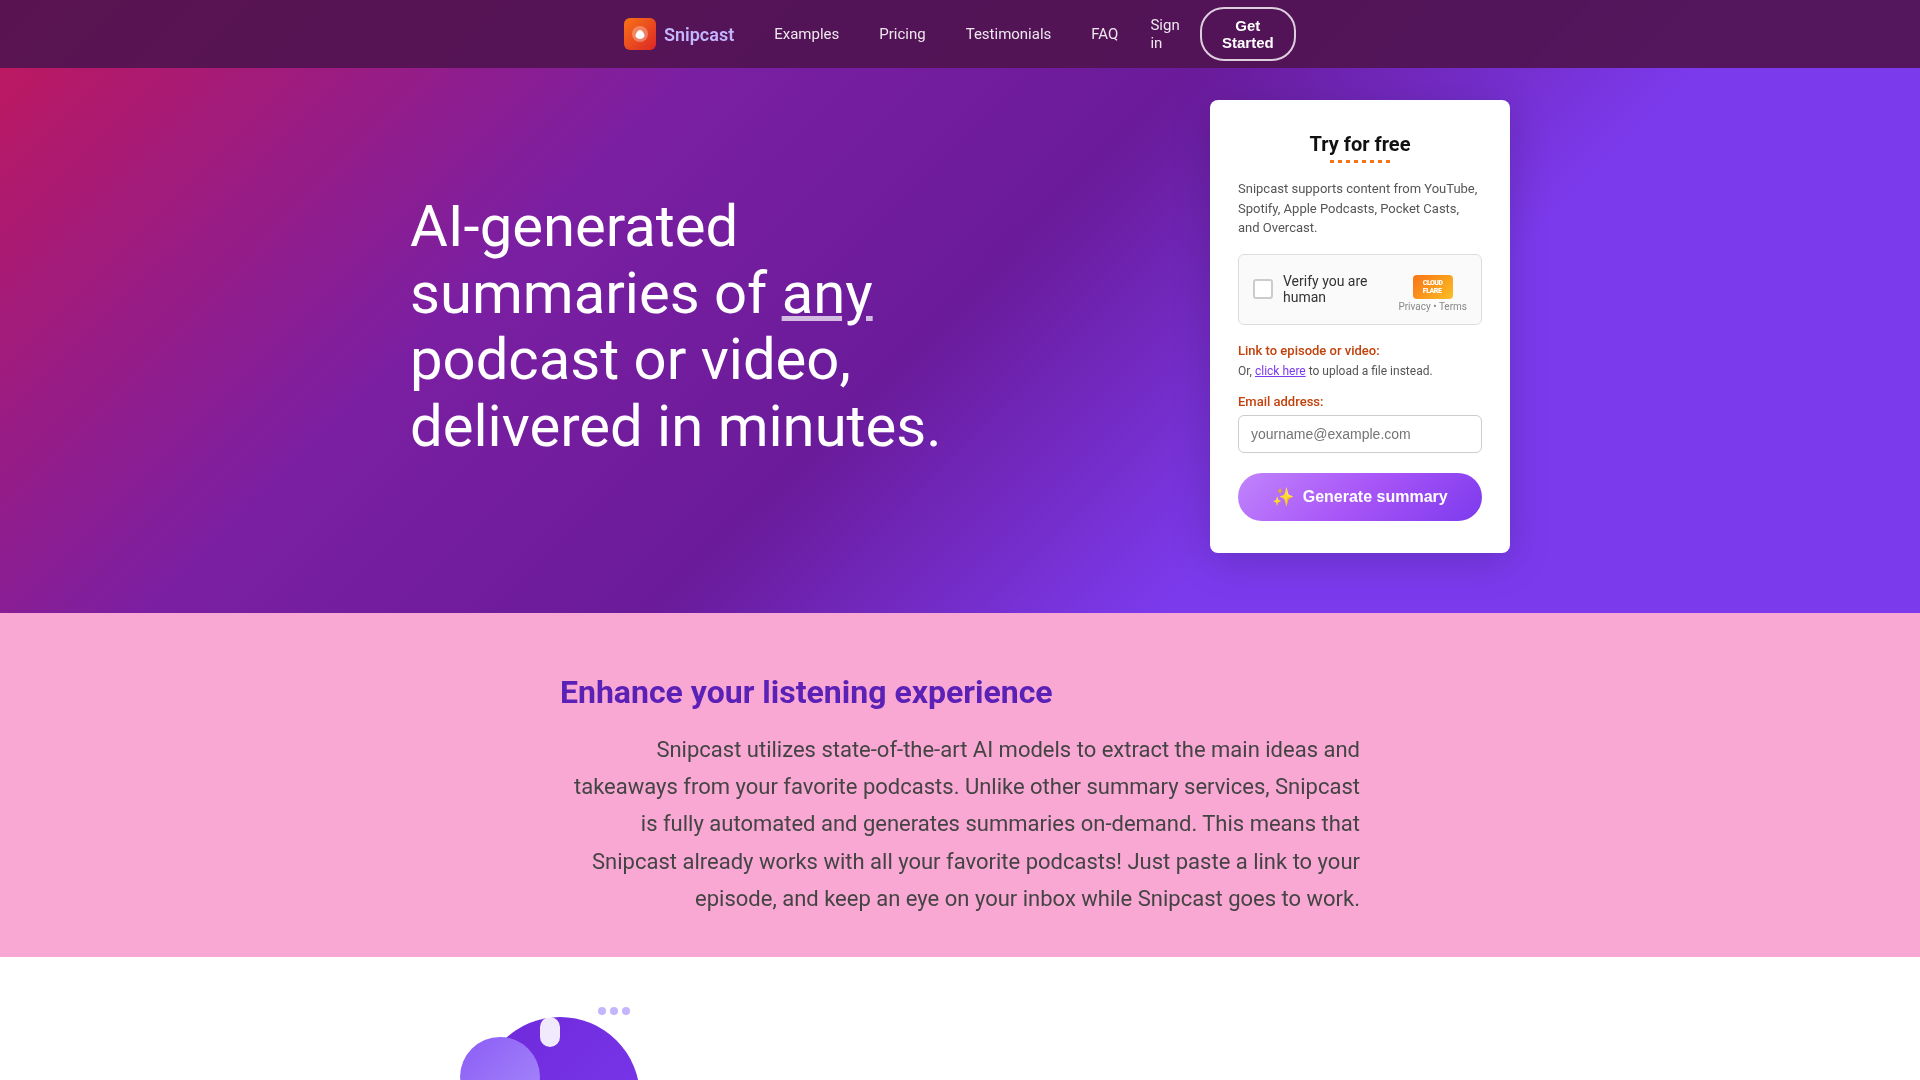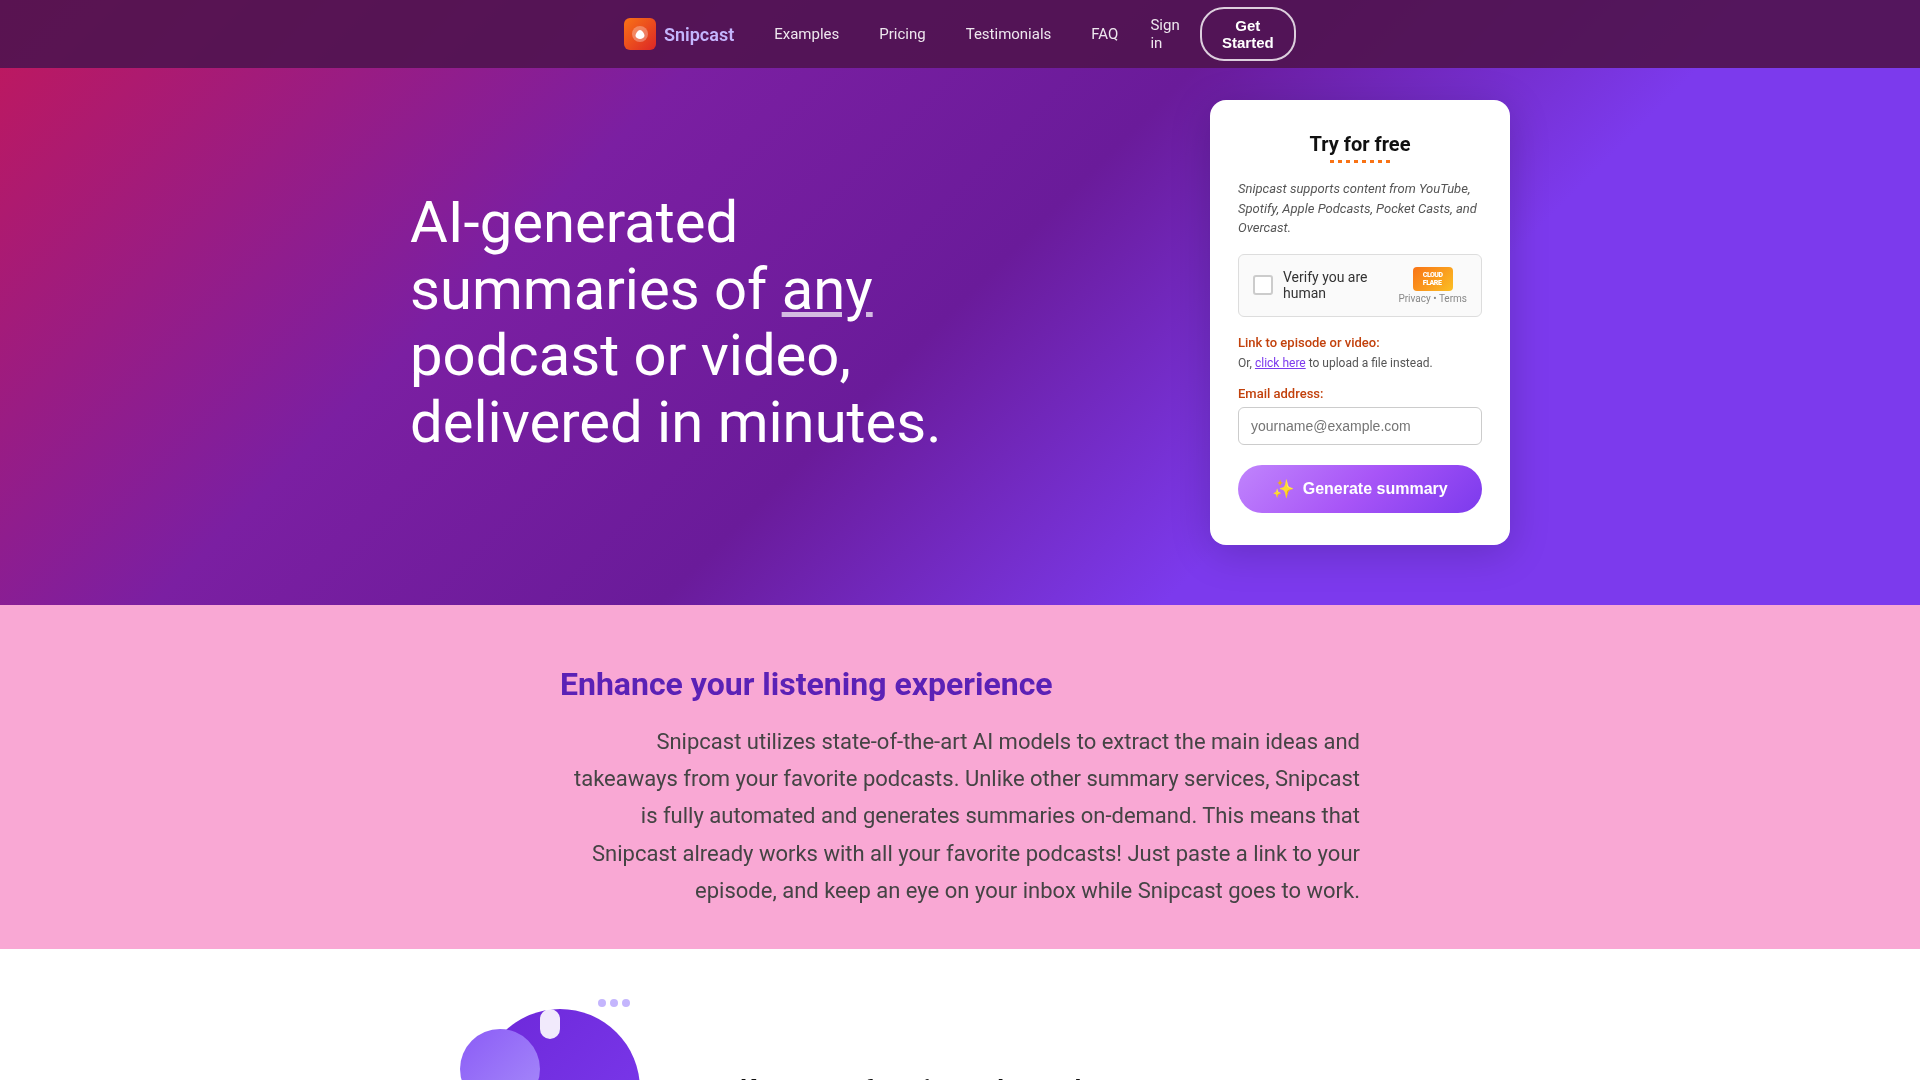--- a/index.html
+++ b/index.html
@@ -58,47 +58,47 @@
     .hero-headline {
       font-size: 58px; font-weight: 400; color: #fff; line-height: 1.15;
       margin-bottom: 0;
     }
     .hero-headline .underline {
       text-decoration: underline; text-decoration-color: rgba(255,255,255,0.7);
     }
 
     
     .hero-card {
-      background: #fff; border-radius: 16px; padding: 32px 28px;
+      background: #fff; border-radius: 8px; padding: 32px 28px;
       width: 275px; min-width: 300px;
       box-shadow: 0 8px 40px rgba(0,0,0,0.18);
     }
     .card-title {
       text-align: center; font-size: 20px; font-weight: 700; color: #111;
       margin-bottom: 4px;
     }
     .card-title-underline {
       width: 60px; height: 3px;
       background: repeating-linear-gradient(90deg, #f97316 0, #f97316 4px, transparent 4px, transparent 8px);
       margin: 4px auto 16px;
     }
-    .card-desc { font-size: 13px; color: #555; margin-bottom: 16px; line-height: 1.5; font-style: italic; }
+    .card-desc { font-size: 13px; color: #555; margin-bottom: 16px; line-height: 1.5; }
 
     
     .cf-box {
       border: 1px solid #ddd; border-radius: 6px; padding: 12px 14px;
       display: flex; align-items: center; justify-content: space-between;
       margin-bottom: 18px; background: #fafafa;
     }
     .cf-checkbox {
       width: 20px; height: 20px; border: 2px solid #ccc; border-radius: 3px;
       margin-right: 10px; flex-shrink: 0; background: #fff;
     }
     .cf-verify-text { font-size: 14px; color: #333; flex: 1; }
-    .cf-logo-area { display: flex; flex-direction: column; align-items: center; }
+    .cf-logo-area { display: flex; flex-direction: column; align-items: center; margin-top: 8px; }
     .cf-logo {
       width: 40px; height: 24px;
       background: linear-gradient(135deg, #f97316, #fbbf24);
       border-radius: 4px; position: relative; overflow: hidden;
       display: flex; align-items: center; justify-content: center;
     }
     .cf-links { font-size: 10px; color: #888; margin-top: 2px; }
     .cf-links a { color: #888; text-decoration: none; }
 
     

